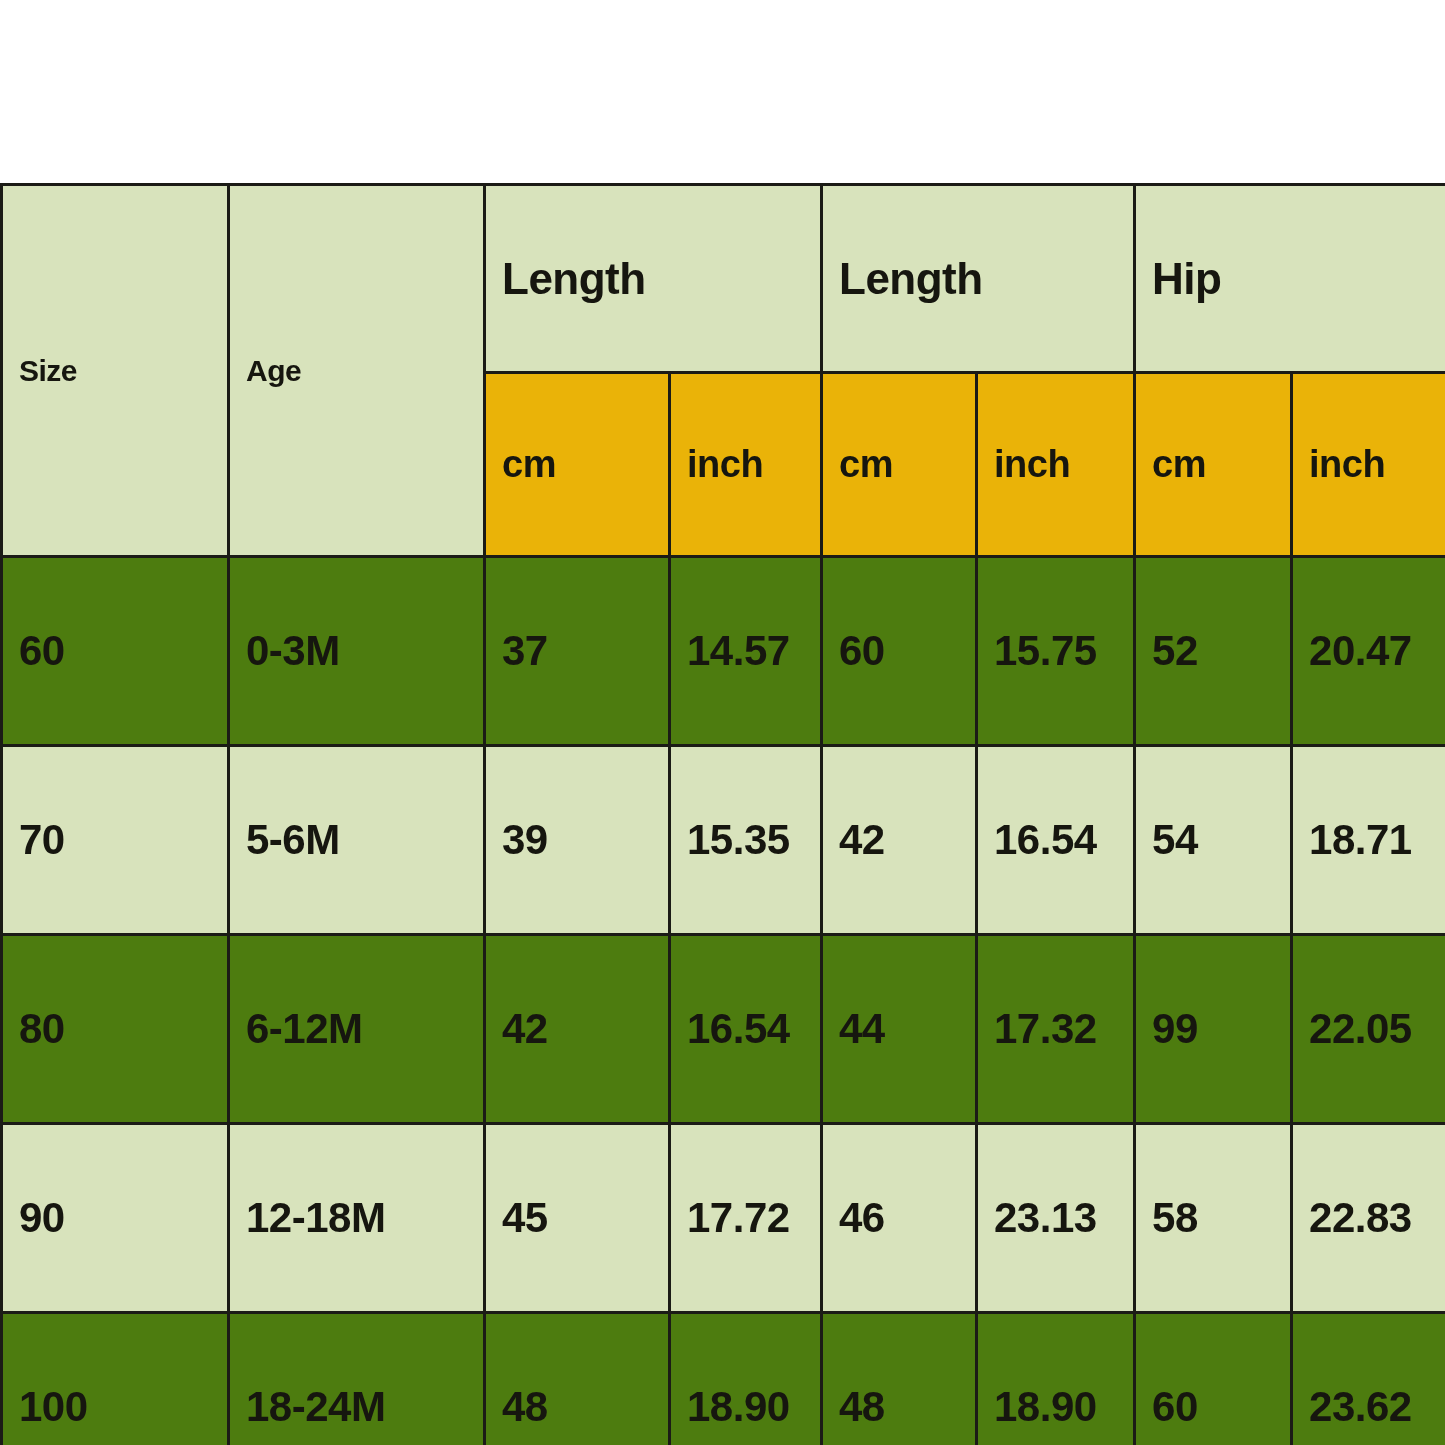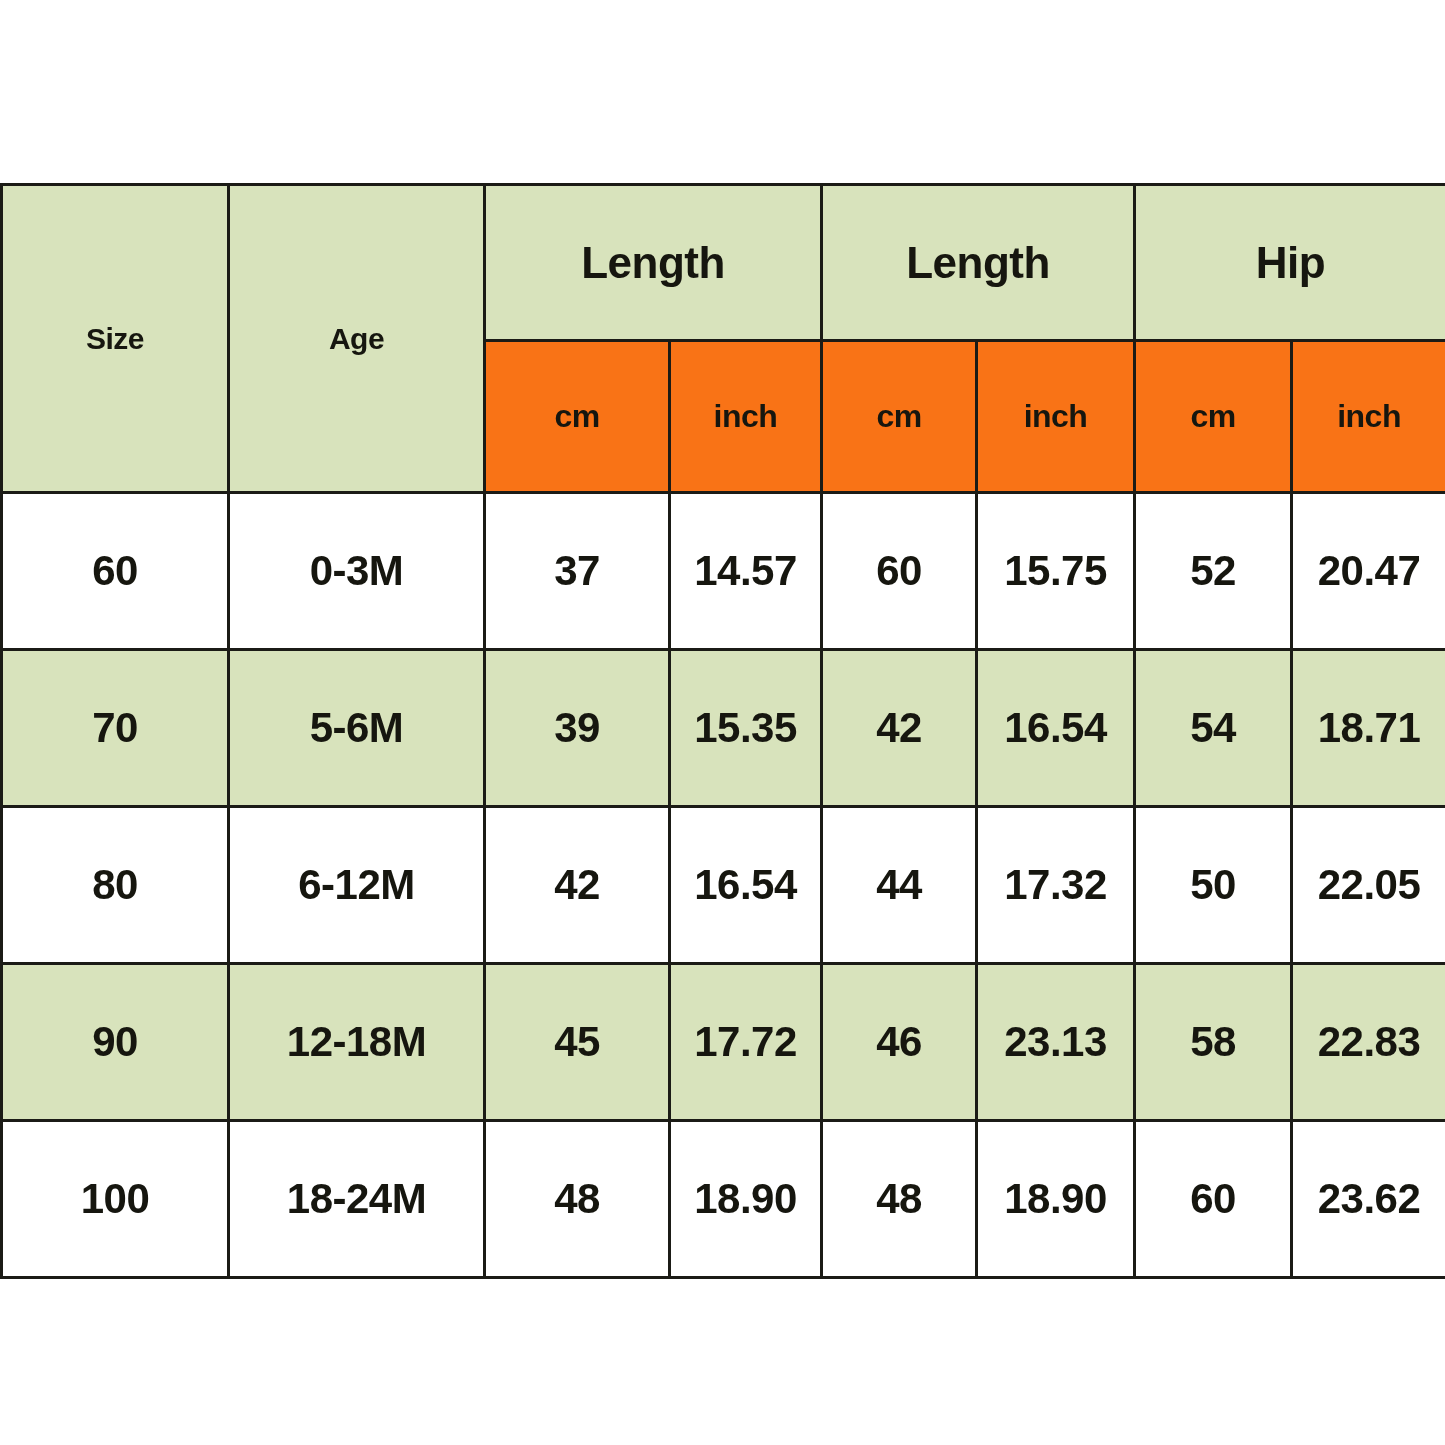--- a/index.html
+++ b/index.html
@@ -29,22 +29,22 @@
   table.size-chart {
     border-collapse: collapse;
     table-layout: fixed;
     width: 1445px;
     height: 1076px;
     background: #d8e3bc;
   }
   table.size-chart td,
   table.size-chart th {
     border: 3px solid #1b1b16;
-    padding: 0;
-    text-align: center;
+    padding: 16px;
+    text-align: left;
     vertical-align: middle;
     color: #16160f;
     font-weight: bold;
     font-family: "Liberation Sans", sans-serif;
     letter-spacing: -0.5px;
   }
   
   table.size-chart {
     border: 3px solid #1b1b16;
   }
@@ -52,27 +52,27 @@
   th.grp-head {
     background: #d8e3bc;
     font-size: 44px;
     height: 153px;
   }
   th.corner-head {
     background: #d8e3bc;
     font-size: 30px;
   }
   th.unit-head {
-    background: #f97316;
-    font-size: 32px;
+    background: #eab308;
+    font-size: 38px;
     height: 149px;
   }
 
   tr.row-light td {
-    background: #ffffff;
+    background: #4d7c0f;
   }
   tr.row-green td {
     background: #d8e3bc;
   }
   tbody td {
     font-size: 42px;
     height: 154px;
   }
 
   
@@ -142,21 +142,21 @@
           <td>54</td>
           <td>18.71</td>
         </tr>
         <tr class="row-light">
           <td>80</td>
           <td>6-12M</td>
           <td>42</td>
           <td>16.54</td>
           <td>44</td>
           <td>17.32</td>
-          <td>50</td>
+          <td>99</td>
           <td>22.05</td>
         </tr>
         <tr class="row-green">
           <td>90</td>
           <td>12-18M</td>
           <td>45</td>
           <td>17.72</td>
           <td>46</td>
           <td>23.13</td>
           <td>58</td>

